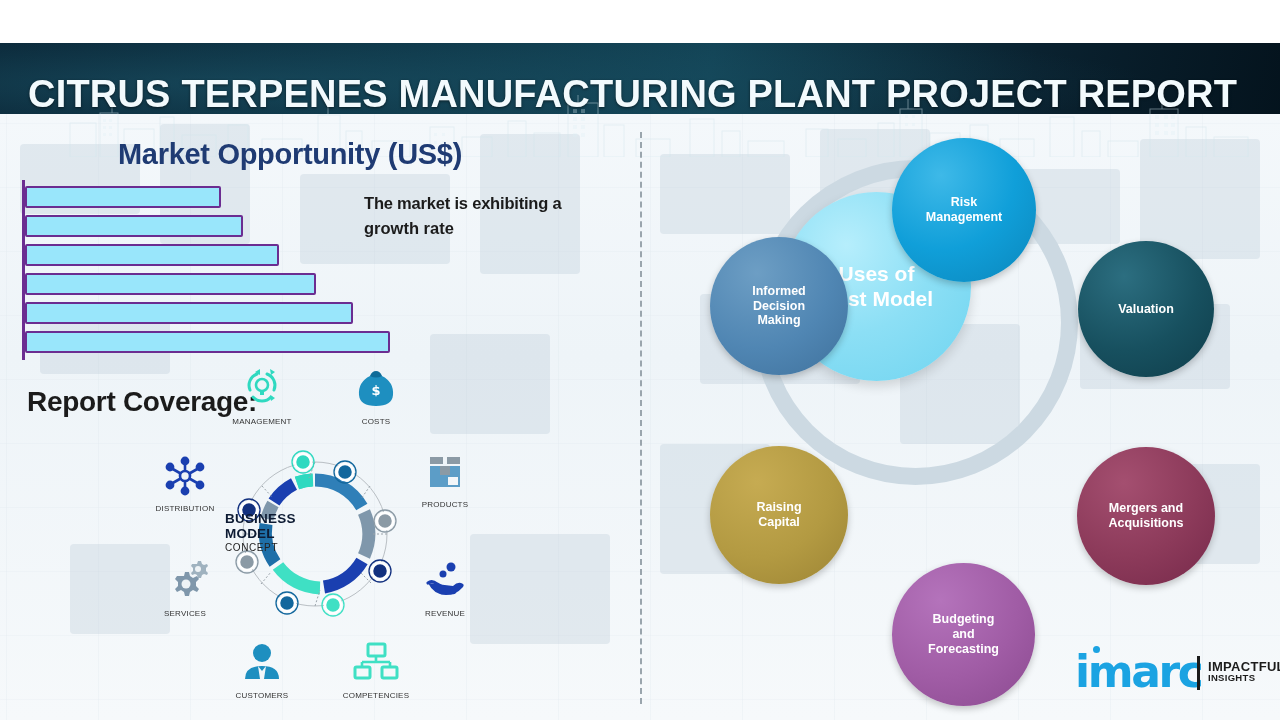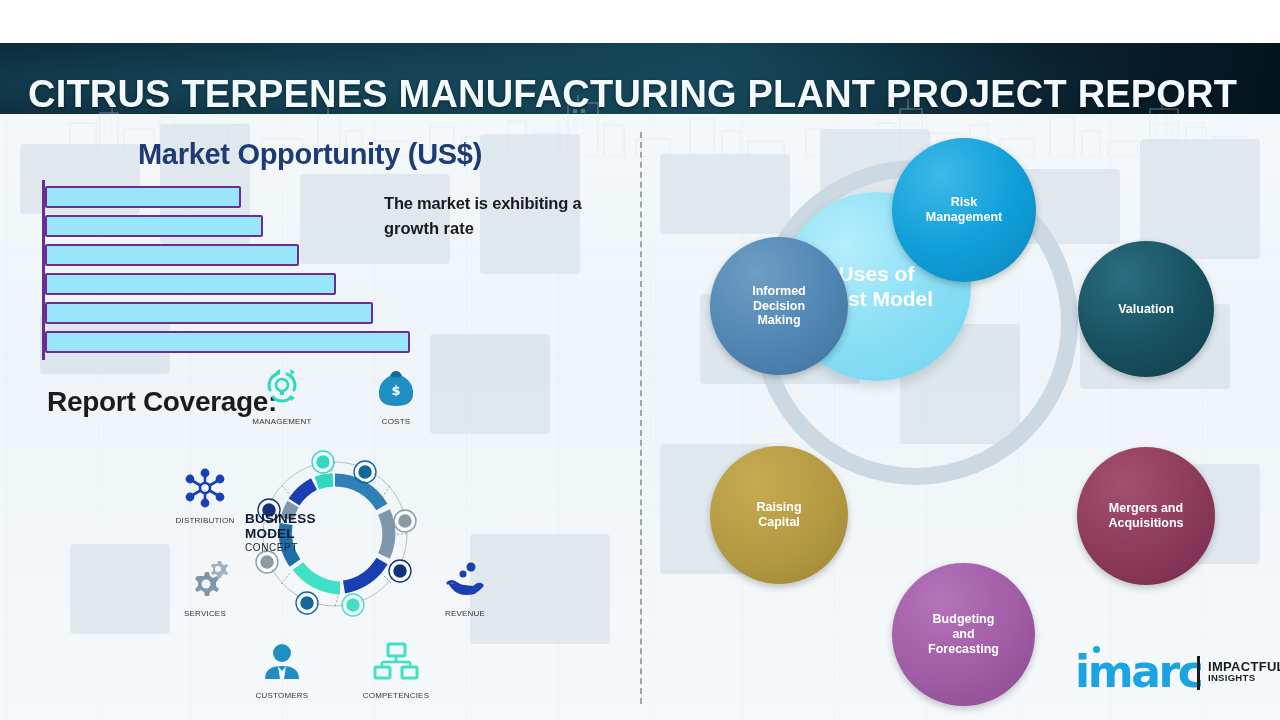--- a/index.html
+++ b/index.html
@@ -46,21 +46,21 @@
   }
   #bg-blobs { position:absolute; inset:0; }
   #bg-blobs div { position:absolute; background:rgba(183,199,212,.30); border-radius:4px; }
 
   #divider {
     position:absolute; left:640px; top:18px; width:0; height:572px;
     border-left:2px dashed #9aa5ad; z-index:6;
   }
 
   
-  #left-panel { position:absolute; left:0; top:0; width:640px; height:606px; z-index:5;margin-left:20px; }
+  #left-panel { position:absolute; left:0; top:0; width:640px; height:606px; z-index:5; }
 
   #market-title {
     position:absolute; left:118px; top:24px;
     font-size:29px; font-weight:bold; color:#1f3b73;
     letter-spacing:-0.3px; white-space:nowrap;
   }
 
   #bar-chart { position:absolute; left:22px; top:66px; width:380px; height:180px; }
   #bar-axis {
     position:absolute; left:0; top:0; width:3px; height:180px; background:#6b2d91;
@@ -334,20 +334,30 @@
 
       <div class="cov-item" style="left:244px; top:-1px;">
         <svg class="cov-icon" viewBox="0 0 46 42">
           <path d="M17 8 q6 -5 12 0 q12 6 11 19 q-1 11 -17 11 q-16 0 -17 -11 q-1 -13 11 -19 z" fill="#1e8fc0"></path>
           <path d="M17 8 q6 3 12 0 q-2 -5 -6 -5 q-4 0 -6 5 z" fill="#0f6c99"></path>
           <text x="23" y="27" font-size="13" font-weight="bold" fill="#ffffff" text-anchor="middle" font-family="DejaVu Sans">$</text>
         </svg>
         <div class="cov-label">COSTS</div>
       </div>
 
+      <div class="cov-item" style="left:313px; top:82px;">
+        <svg class="cov-icon" viewBox="0 0 46 42">
+          <rect x="8" y="6" width="13" height="7" fill="#8b9aa5"></rect>
+          <rect x="25" y="6" width="13" height="7" fill="#8b9aa5"></rect>
+          <rect x="8" y="15" width="30" height="21" fill="#5c9dc7"></rect>
+          <rect x="18" y="15" width="10" height="9" fill="#8b9aa5"></rect>
+          <rect x="26" y="26" width="10" height="8" fill="#f2f6f9"></rect>
+        </svg>
+        <div class="cov-label">PRODUCTS</div>
+      </div>
 
       <div class="cov-item" style="left:313px; top:191px;">
         <svg class="cov-icon" viewBox="0 0 46 42">
           <circle cx="29" cy="7" r="4.5" fill="#1a3fb0"></circle>
           <circle cx="21" cy="14" r="3.5" fill="#1a3fb0"></circle>
           <path d="M6 23 q4 -3 9 1 l7 4 h7 q4 0 4 3 q0 2 -4 2 h-9" fill="none" stroke="#1a3fb0" stroke-width="3.2" stroke-linecap="round"></path>
           <path d="M6 23 q6 12 18 12 q10 0 17 -8 q2 -3 -2 -4 q-4 -1 -8 3" fill="#1a3fb0"></path>
         </svg>
         <div class="cov-label">REVENUE</div>
       </div>
@@ -378,21 +388,21 @@
             <circle cx="24" cy="24" r="4.5" fill="#eef3f6"></circle>
           </g>
           <g fill="#9fb2bf">
             <path d="M33 4 l2 0 l1 -3 l3 0 l1 3 l2 1 l3 -1 l1 2 l-2 2 l0 3 l2 2 l-1 2 l-3 -1 l-2 1 l-1 3 l-3 0 l-1 -3 l-2 -1 l-3 1 l-1 -2 l2 -2 l0 -3 l-2 -2 l1 -2 z"></path>
             <circle cx="36" cy="9" r="3" fill="#eef3f6"></circle>
           </g>
         </svg>
         <div class="cov-label">SERVICES</div>
       </div>
 
-      <div class="cov-item" style="left:53px; top:98px;">
+      <div class="cov-item" style="left:53px; top:86px;">
         <svg class="cov-icon" viewBox="0 0 46 42">
           <g stroke="#1a3fb0" stroke-width="2.6">
             <line x1="23" y1="21" x2="23" y2="7"></line>
               <line x1="23" y1="21" x2="23" y2="35"></line>
             <line x1="23" y1="21" x2="9" y2="13"></line>
               <line x1="23" y1="21" x2="37" y2="13"></line>
             <line x1="23" y1="21" x2="9" y2="29"></line>
               <line x1="23" y1="21" x2="37" y2="29"></line>
           </g>
           <g fill="#1a3fb0">

